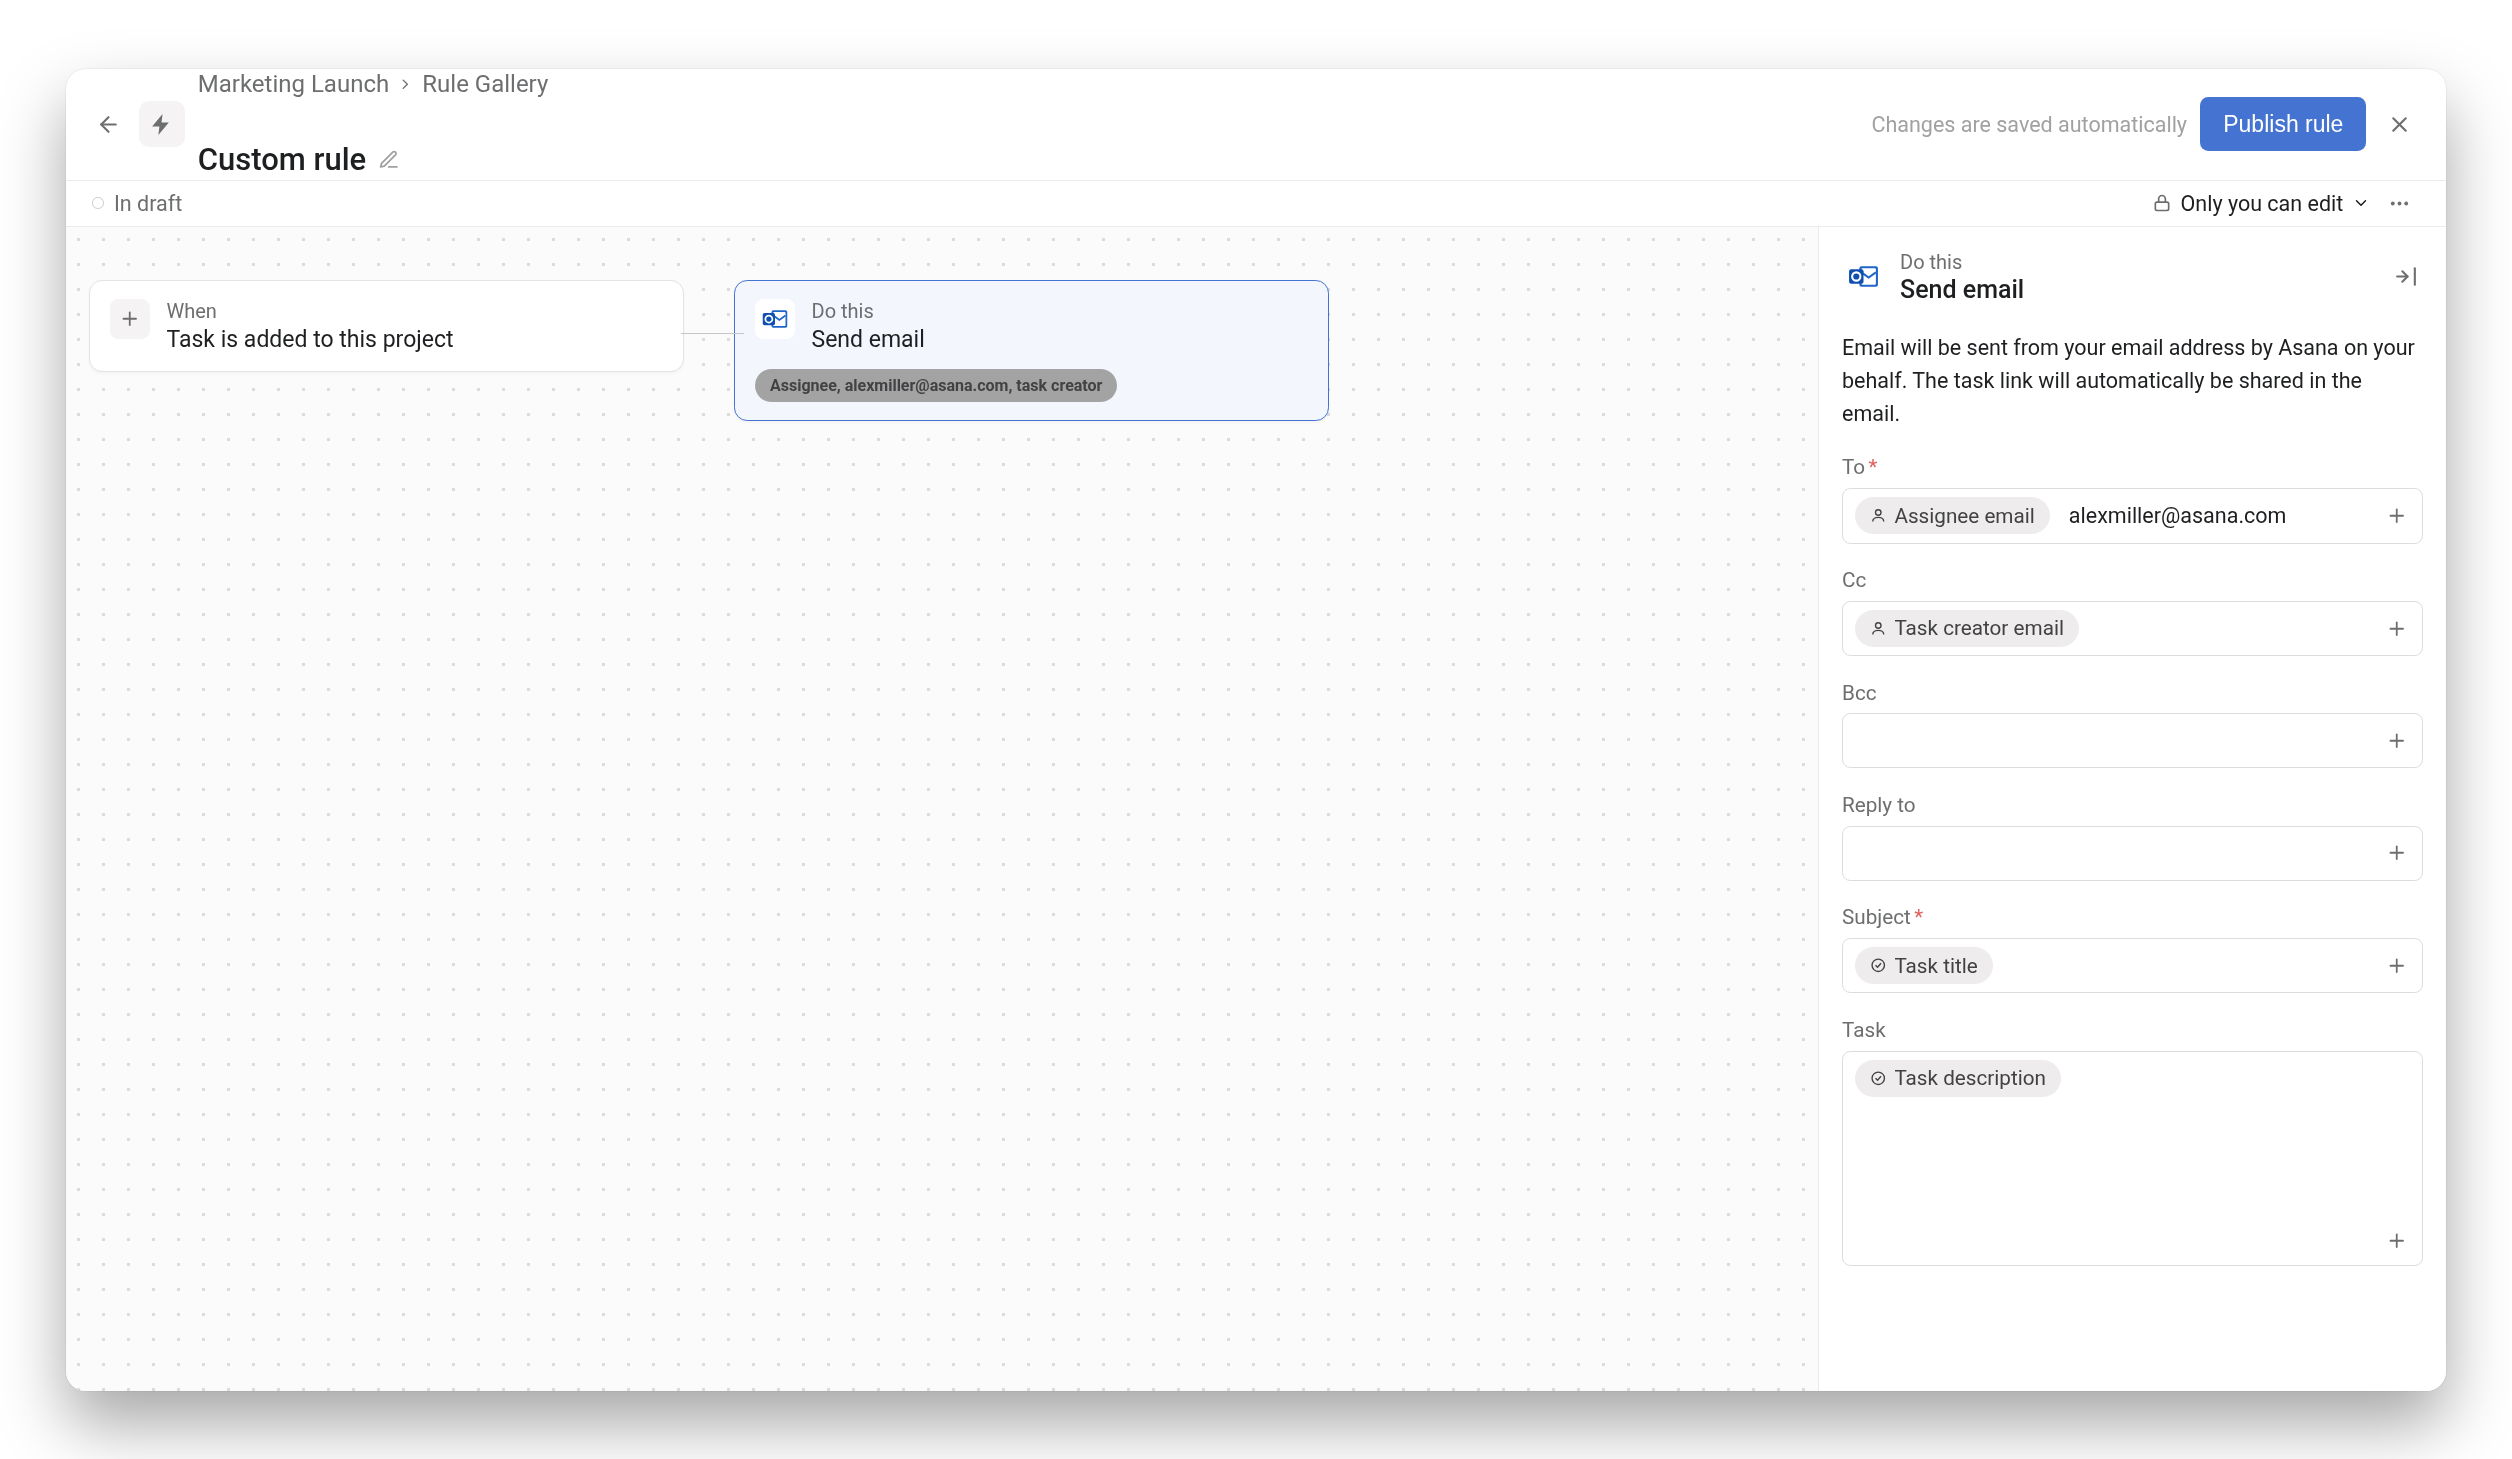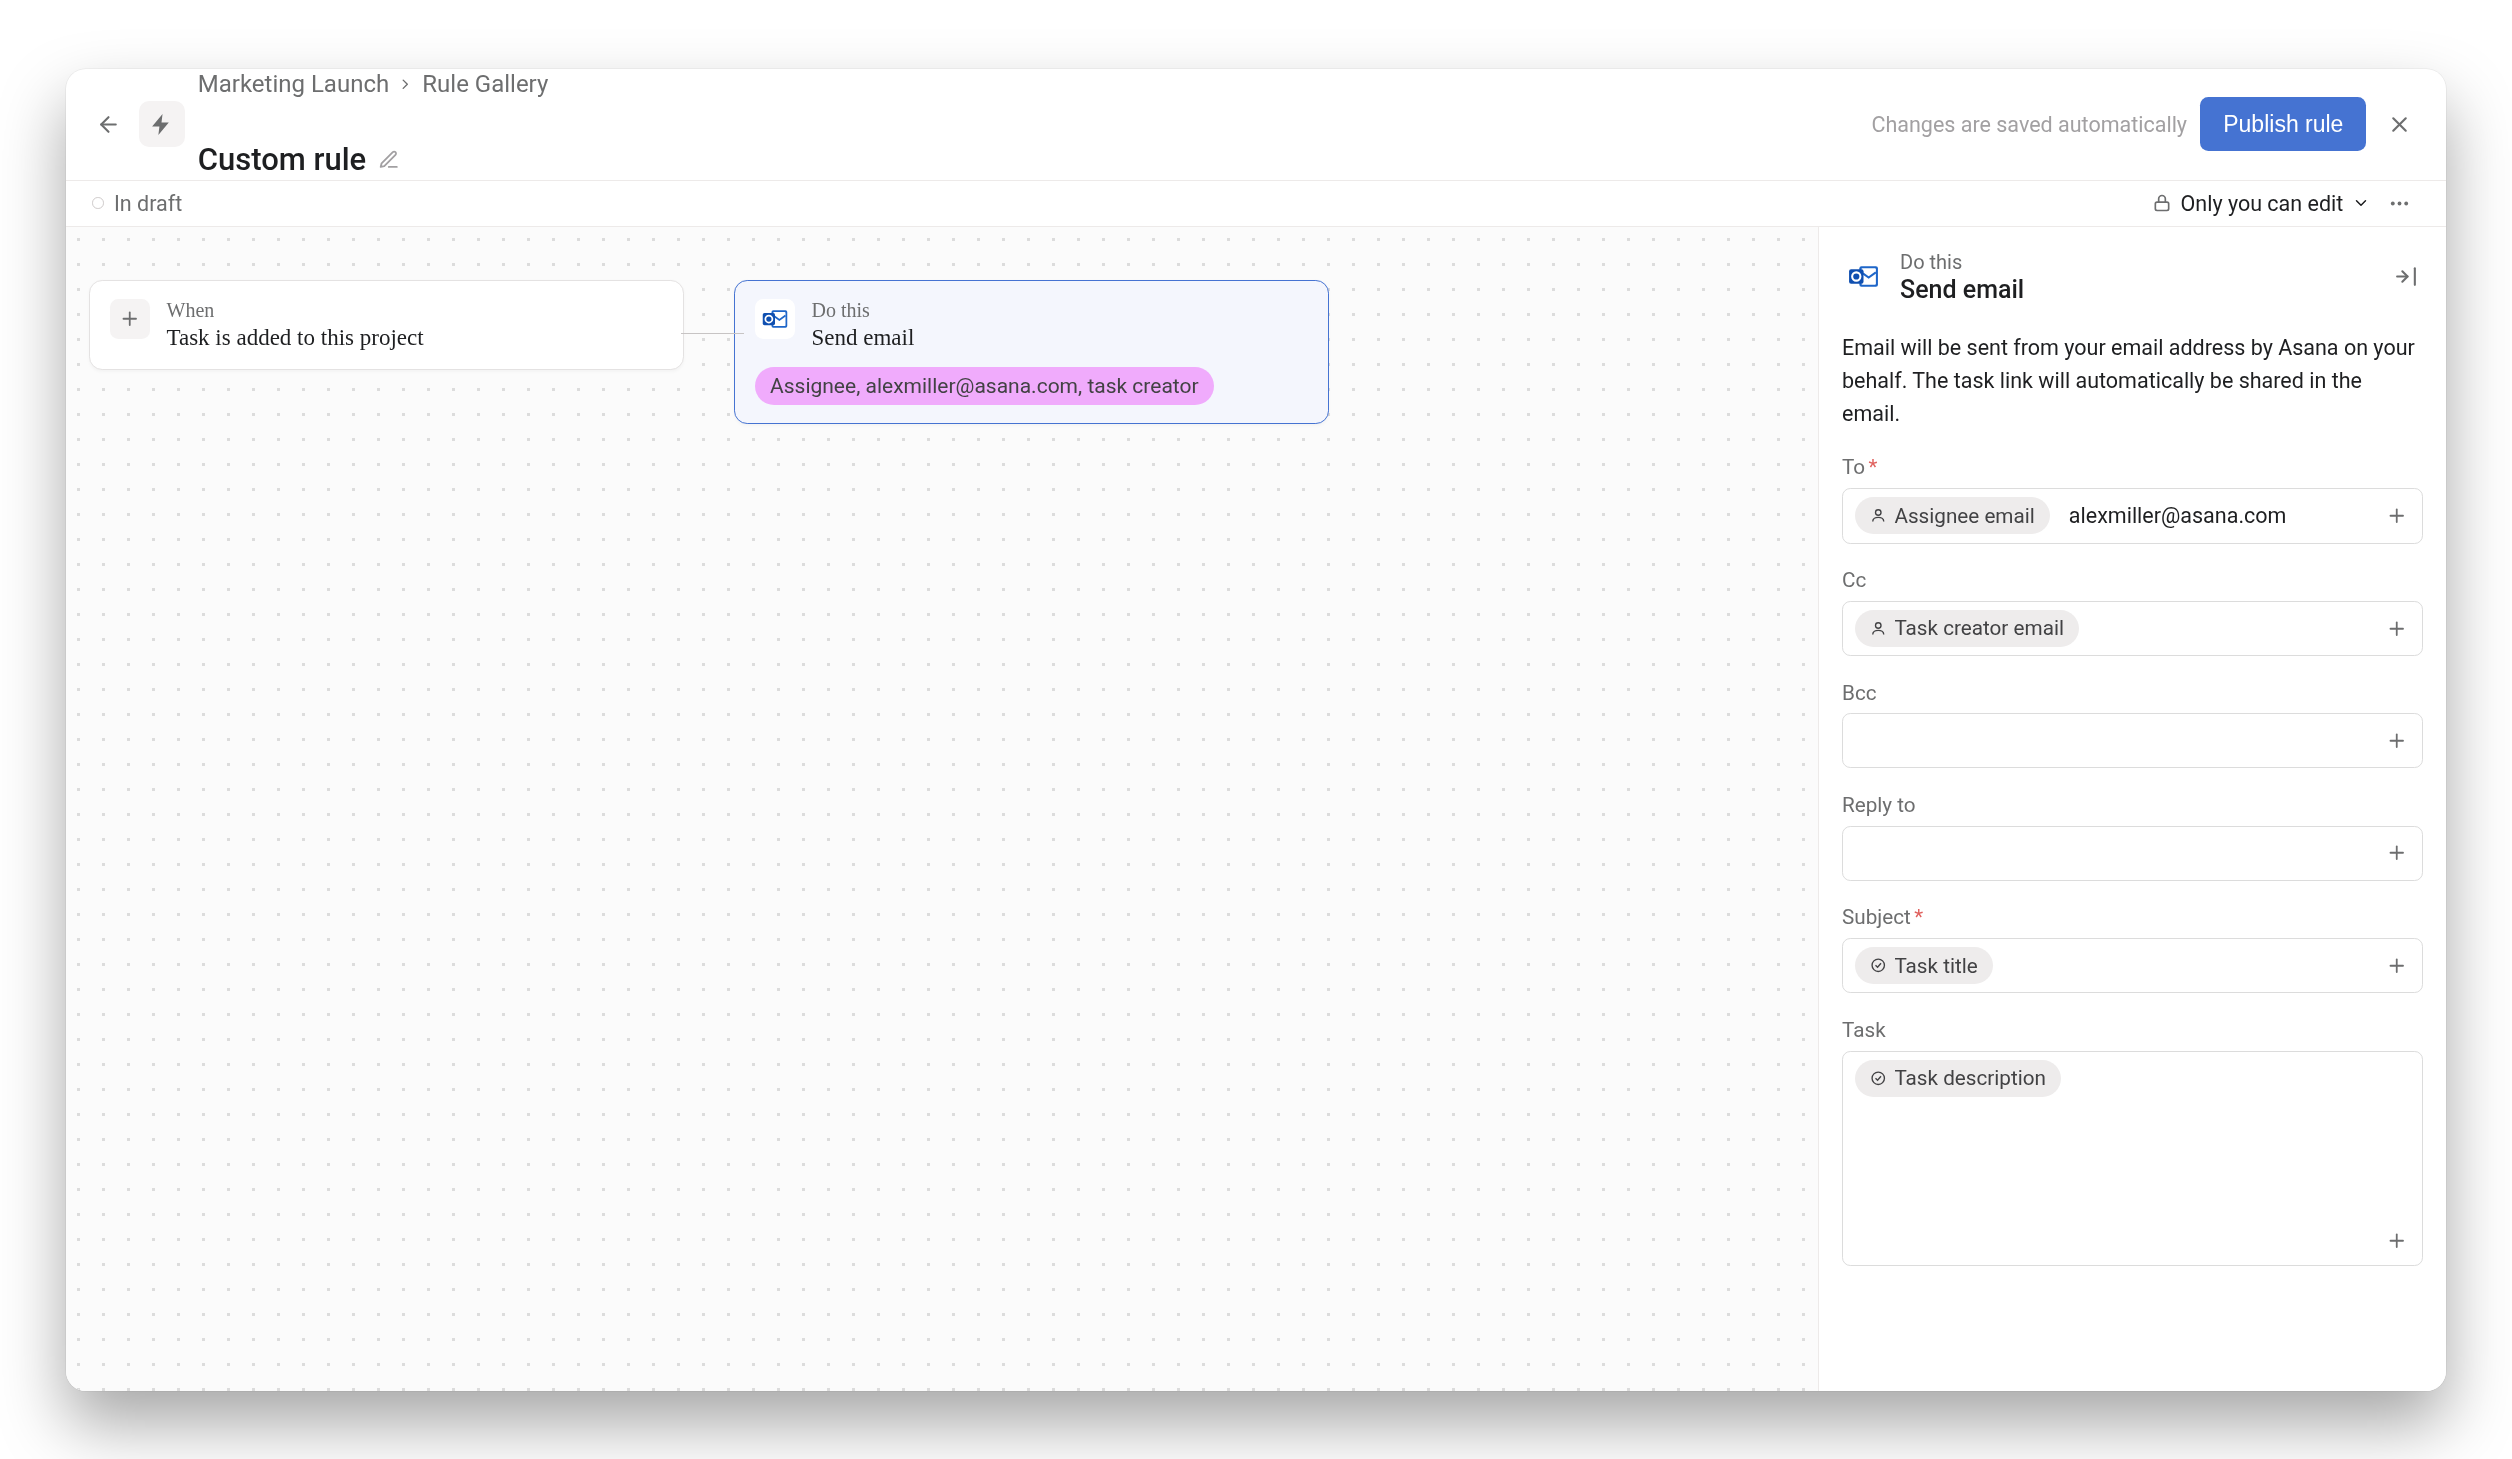--- a/index.html
+++ b/index.html
@@ -129,46 +129,46 @@
     flex-direction:column;
     gap:5px;
     min-width: 578px;
     box-shadow: 0 1.7px 3.3px rgba(0,0,0,0.03);
   }
   .node-card.selected {
     border:1.7px solid #4573d2;
     background:#f4f6fd;
   }
   .node-head {
-    display:flex; align-items:flex-start; gap:16.5px;font-family:Liberation Serif, serif;
+    display:flex; align-items:flex-start; gap:16.5px;
   }
   .node-icon-box {
     width:40px; height:40px; border-radius:8.3px;
     background:#f5f3f3;
     display:flex; align-items:center; justify-content:center;
     color:#6d6e6f;
     flex-shrink:0;
   }
   .node-icon-box.outlook {
     background:#fff;
   }
   .node-labels { display:flex; flex-direction:column; gap:3.3px; }
   .node-eyebrow { color:#6d6e6f; font-size:20px; }
   .node-title { color:#1e1f21; font-size:23px; }
   .node-chips {
     margin-top:11.6px;
     display:flex; gap:6.6px; flex-wrap:wrap;
   }
   .chip {
-    background:#f0abfc;
+    background:#a3a3a3;
     color:#424244;
     border-radius:826px;
     padding:6.6px 15px;
-    font-size:21px;
-    display:inline-flex; align-items:center; gap:6.6px;
+    font-size:16px;
+    display:inline-flex; align-items:center; gap:6.6px;font-weight:bold;
   }
 
   
   .panel {
     width: 628px;
     border-left:0.8px solid #edeae9;
     background:#fff;
     display:flex;
     flex-direction:column;
     padding: 23px 23px 0 23px;

